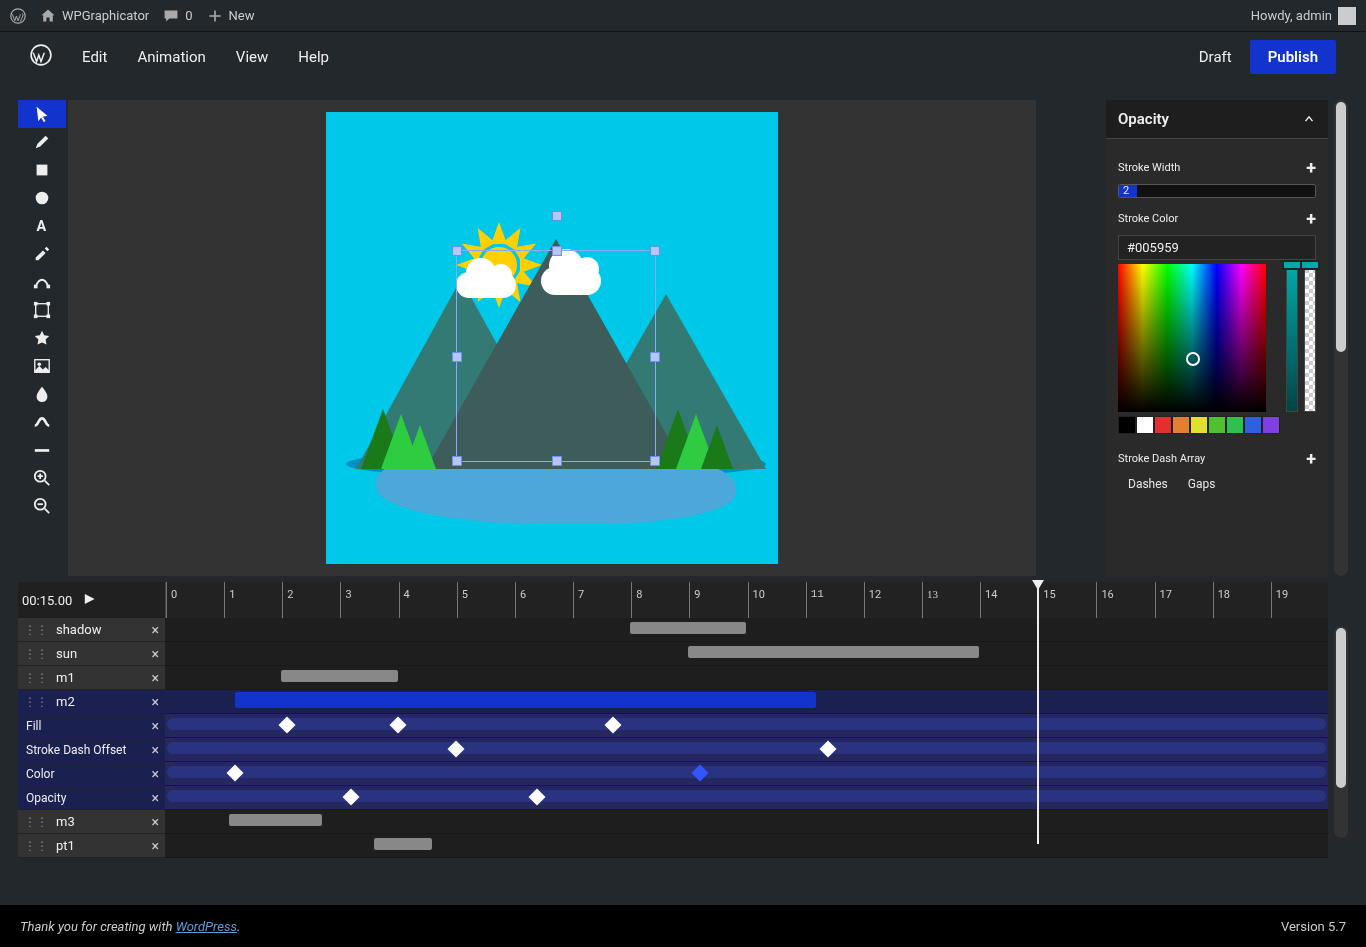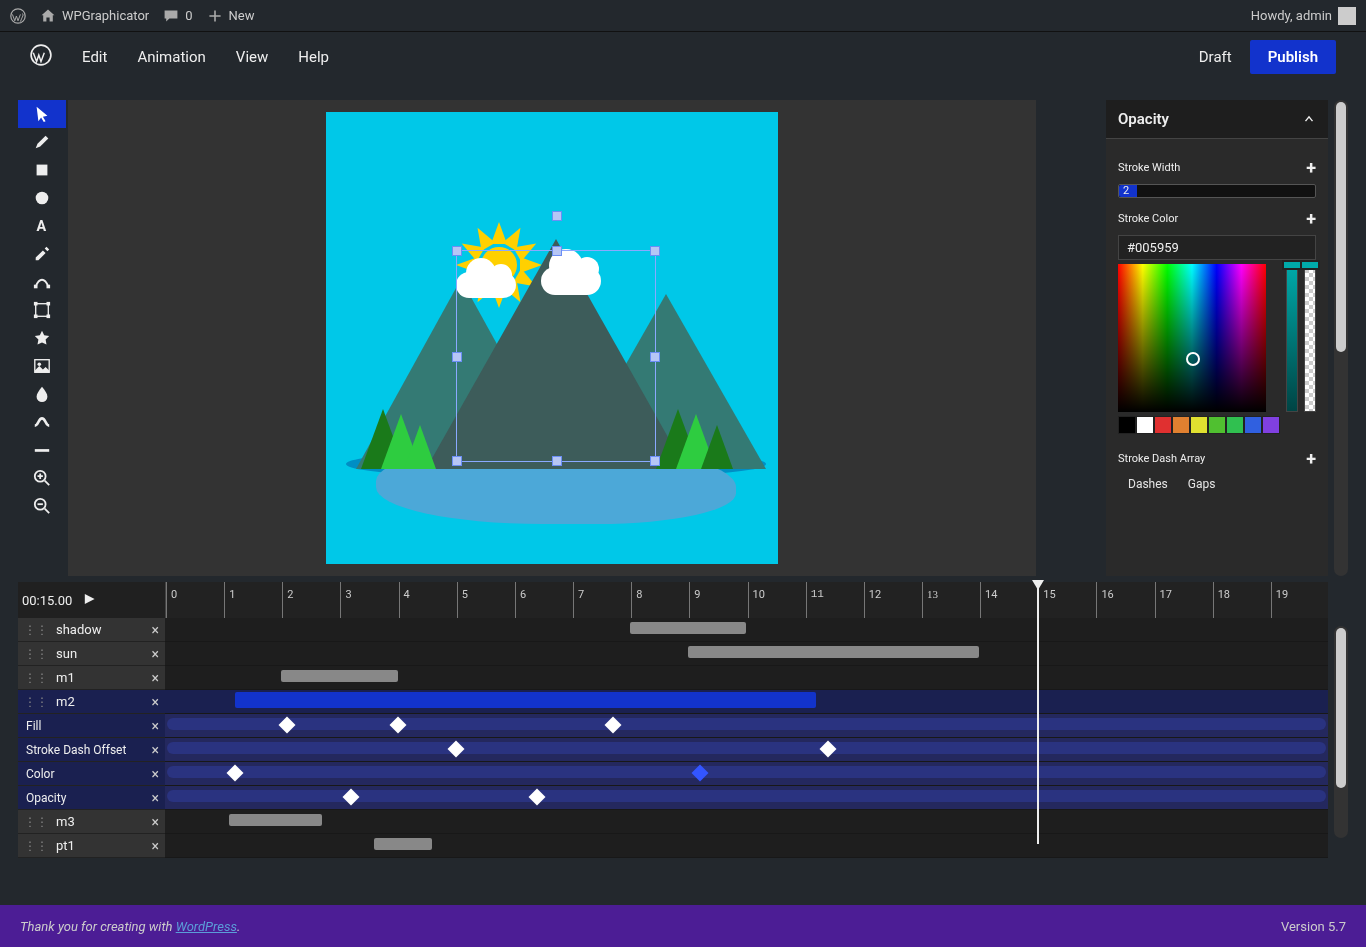--- a/index.html
+++ b/index.html
@@ -109,21 +109,21 @@
 .tl-bar { position: absolute; top: 4px; height: 12px; background: #888; border-radius: 2px; }
 .tl-bar.blue { background: #1233cc; top: 2px; height: 16px;}
 .tl-sub-bar { position: absolute; top: 4px; height: 12px; background: #2a3380; border-radius: 6px; left: 2px; right: 2px;}
 .tl-key { position: absolute; top: 5px; width: 12px; height: 12px; background: #fff; transform: rotate(45deg); }
 .tl-key.blue { background: #3355ff; }
 
 .tl-scroll { position: absolute; right: 18px; top: 544px; width: 14px; height: 212px; background: #333; border-radius: 7px; }
 .tl-scroll .thumb { position: absolute; left: 2px; top: 2px; width: 10px; height: 160px; background: #ccc; border-radius: 5px; }
 
 
-.footer { position: absolute; bottom: 0; left: 0; right: 0; height: 42px; background: #4c1d95; display: flex; align-items: center; justify-content: space-between; padding: 0 20px; font-size: 13px; font-style: italic; color: #ccc;}
+.footer { position: absolute; bottom: 0; left: 0; right: 0; height: 42px; background: #000000; display: flex; align-items: center; justify-content: space-between; padding: 0 20px; font-size: 13px; font-style: italic; color: #ccc;}
 .footer a { color: #5b9dd9; text-decoration: underline; }
 .footer .version { font-style: normal; }
 
 .chev { width: 14px; height: 14px; }
 </style>
 </head>
 <body>
 
 <div class="wp-admin-bar">
   <div class="left">

